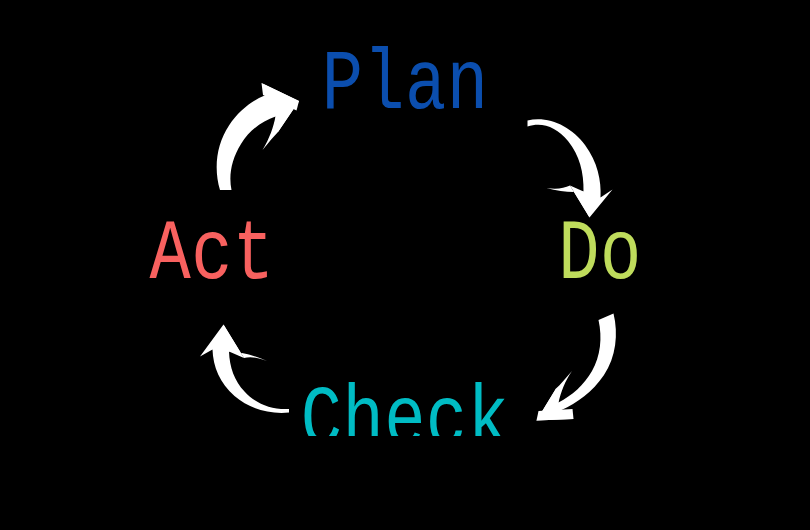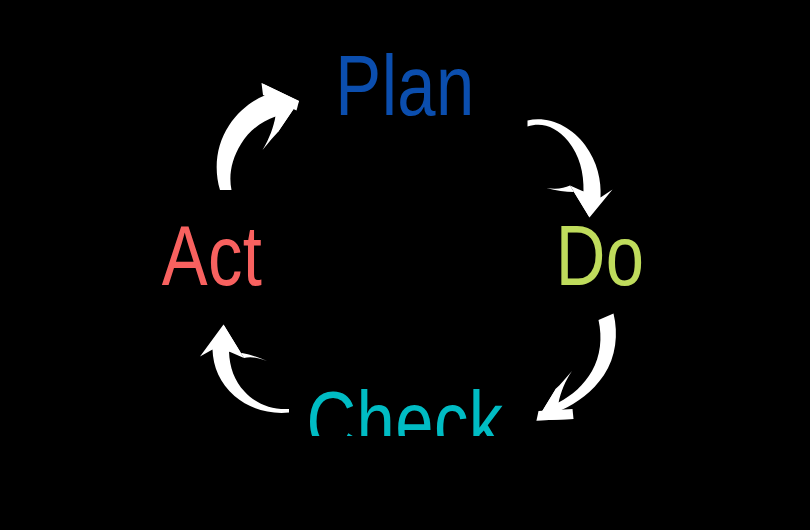--- a/index.html
+++ b/index.html
@@ -7,21 +7,21 @@
     margin: 0;
     padding: 0;
     background: #000000;
   }
   #canvas {
     position: relative;
     width: 810px;
     height: 436px;
     background: #000000;
     overflow: hidden;
-    font-family: Liberation Sans, sans-serif;
+    font-family: Liberation Mono, monospace;
   }
   .arrows-layer {
     position: absolute;
     left: 0;
     top: 0;
     width: 810px;
     height: 530px;
     pointer-events: none;
   }
   .stage-label {

